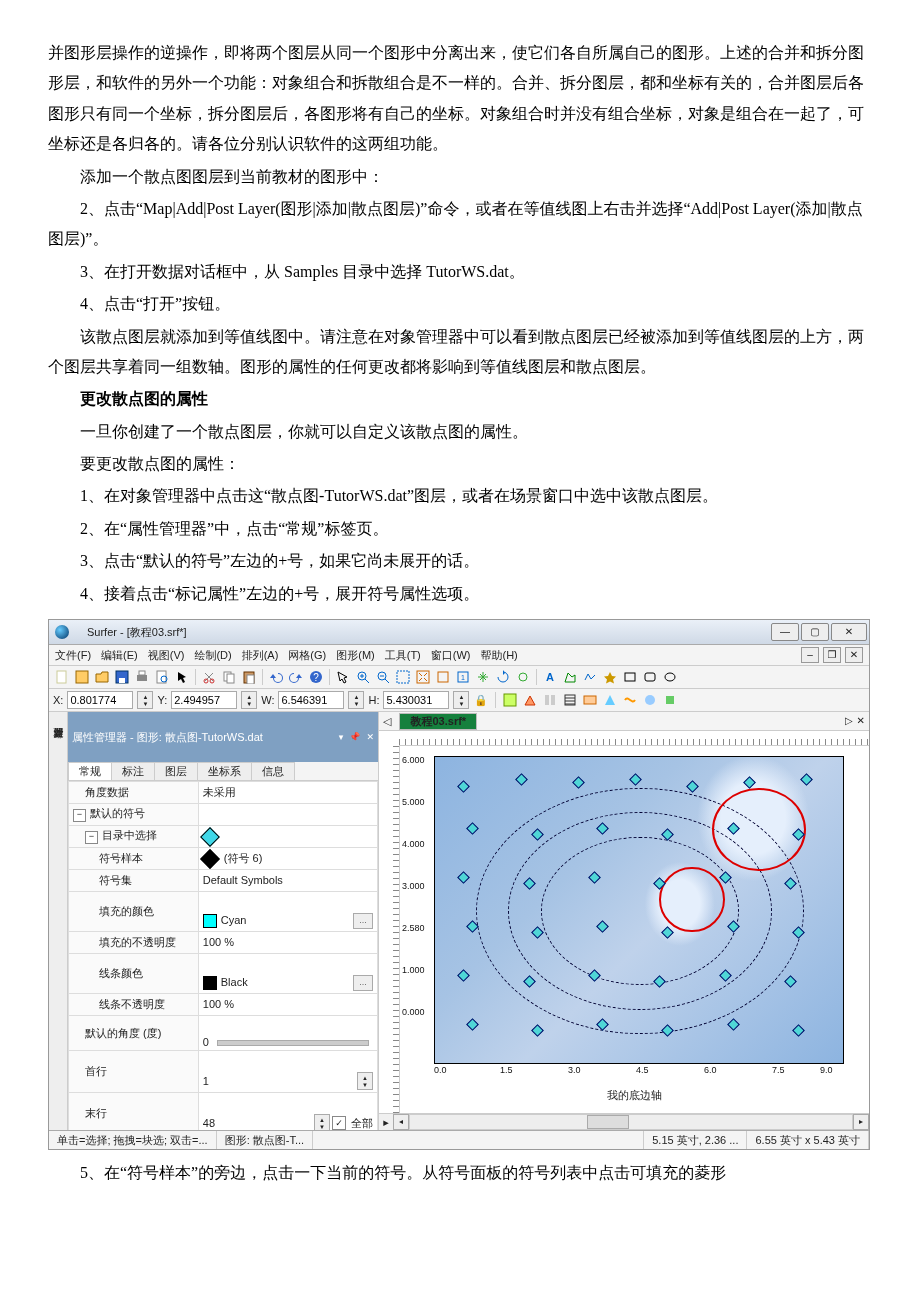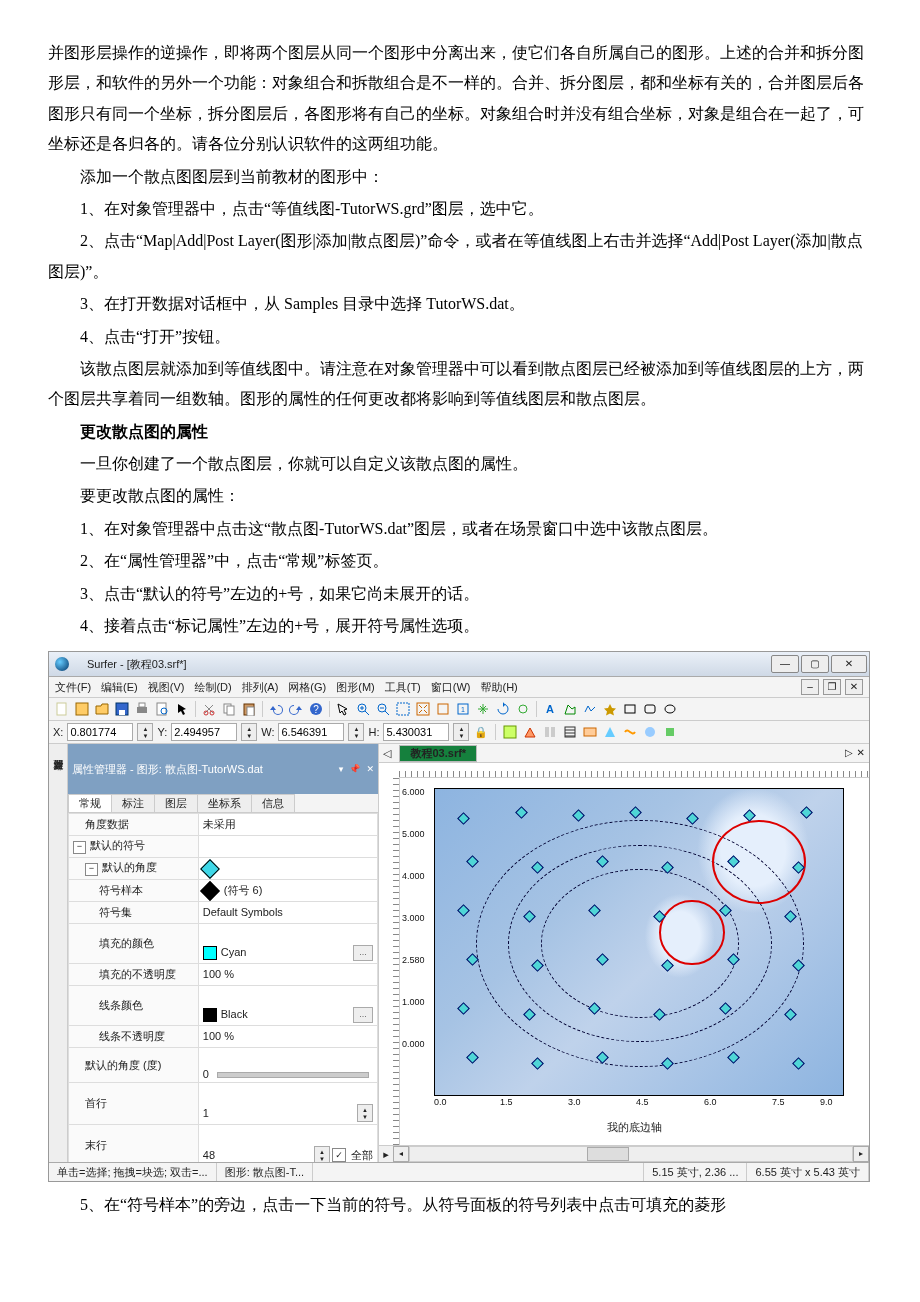--- a/index.html
+++ b/index.html
@@ -87,21 +87,20 @@
   .statusbar { display: flex; border-top: 1px solid #aaa; background: #f4f4f4; font-size: 11px; height: 18px; align-items: center; }
   .statusbar > div { border-right: 1px solid #ccc; padding: 0 8px; height: 100%; display: flex; align-items: center; }
   .statusbar .sp { flex:1; }
 </style>
 </head>
 <body>
 
 <div class="text-content">
   <p class="para no-indent">并图形层操作的逆操作，即将两个图层从同一个图形中分离出来，使它们各自所属自己的图形。上述的合并和拆分图形层，和软件的另外一个功能：对象组合和拆散组合是不一样的。合并、拆分图层，都和坐标有关的，合并图层后各图形只有同一个坐标，拆分图层后，各图形将有自己的坐标。对象组合时并没有组合坐标，对象是组合在一起了，可坐标还是各归各的。请各位分别认识软件的这两组功能。</p>
   <p class="para">添加一个散点图图层到当前教材的图形中：</p>
-  <p class="para">1、在对象管理器中，点击“等值线图-TutorWS.grd”图层，选中它。</p>
   <p class="para">2、点击“Map|Add|Post Layer(图形|添加|散点图层)”命令，或者在等值线图上右击并选择“Add|Post Layer(添加|散点图层)”。</p>
   <p class="para">3、在打开数据对话框中，从 Samples 目录中选择 TutorWS.dat。</p>
   <p class="para">4、点击“打开”按钮。</p>
   <p class="para">该散点图层就添加到等值线图中。请注意在对象管理器中可以看到散点图层已经被添加到等值线图层的上方，两个图层共享着同一组数轴。图形的属性的任何更改都将影响到等值线图层和散点图层。</p>
   <p class="para bold">更改散点图的属性</p>
   <p class="para">一旦你创建了一个散点图层，你就可以自定义该散点图的属性。</p>
   <p class="para">要更改散点图的属性：</p>
   <p class="para">1、在对象管理器中点击这“散点图-TutorWS.dat”图层，或者在场景窗口中选中该散点图层。</p>
   <p class="para">2、在“属性管理器”中，点击“常规”标签页。</p>
   <p class="para">3、点击“默认的符号”左边的+号，如果它尚未展开的话。</p>
@@ -417,21 +416,21 @@
           <tbody>
               <tr>
                 <td class="key indent1">角度数据</td>
                 <td>未采用</td>
               </tr>
           <tr>
                 <td class="key"><span class="expander">−</span><span>默认的符号</span></td>
                 <td></td>
               </tr>
           <tr>
-                <td class="key indent1"><span class="expander">−</span><span>默认的角度</span></td>
+                <td class="key indent1"><span class="expander">−</span><span>目录中选择</span></td>
                 <td><span class="swatch diamond" style="background:#3fd8e8"></span></td>
               </tr>
           <tr>
                 <td class="key indent2">符号样本</td>
                 <td><span class="swatch diamond" style="background:#000"></span> <span>(符号 6)</span></td>
               </tr>
           <tr>
                 <td class="key indent2">符号集</td>
                 <td>Default Symbols</td>
               </tr>

